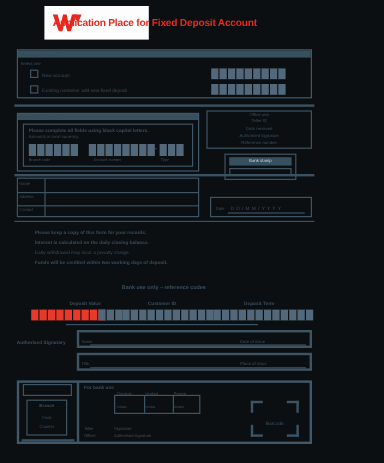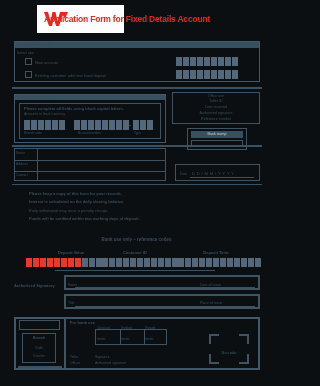--- a/index.html
+++ b/index.html
@@ -63,21 +63,21 @@
 <div class="page">
 
   <div class="logo-wrap">
     <div class="logo-mark">
       <svg width="26" height="16" viewBox="0 0 26 16">
         <path d="M1 1 L6 15 L9 15 L11 7 L13 15 L16 15 L21 1 L17 1 L14.5 10 L12.5 1 L9.5 1 L7.5 10 L5 1 Z" fill="#e8281e"></path>
         <path d="M18 1 L25 1 L22 8 Z" fill="#e8281e"></path>
       </svg>
     </div>
   </div>
-  <div class="doc-title blur">Application Form for Fixed Details Account</div>
+  <div class="doc-title blur">Application Place for Fixed Deposit Account</div>
 
   <div class="sec" style="left:14px;top:41px;width:246px;height:41px;"></div>
   <div class="bar" style="left:15px;top:42px;width:244px;height:6px;"></div>
   <div class="txt b blur" style="left:17px;top:42px;font-size:4.5px;line-height:6px;">Account Details</div>
 
   <div class="txt blur" style="left:17px;top:51px;font-size:3.6px;">Select one</div>
 
   <div class="cbx" style="left:25px;top:58px;"></div>
   <div class="txt blur" style="left:35px;top:60px;font-size:4px;">New account</div>
   <div class="comb" style="left:176px;top:57px;">

